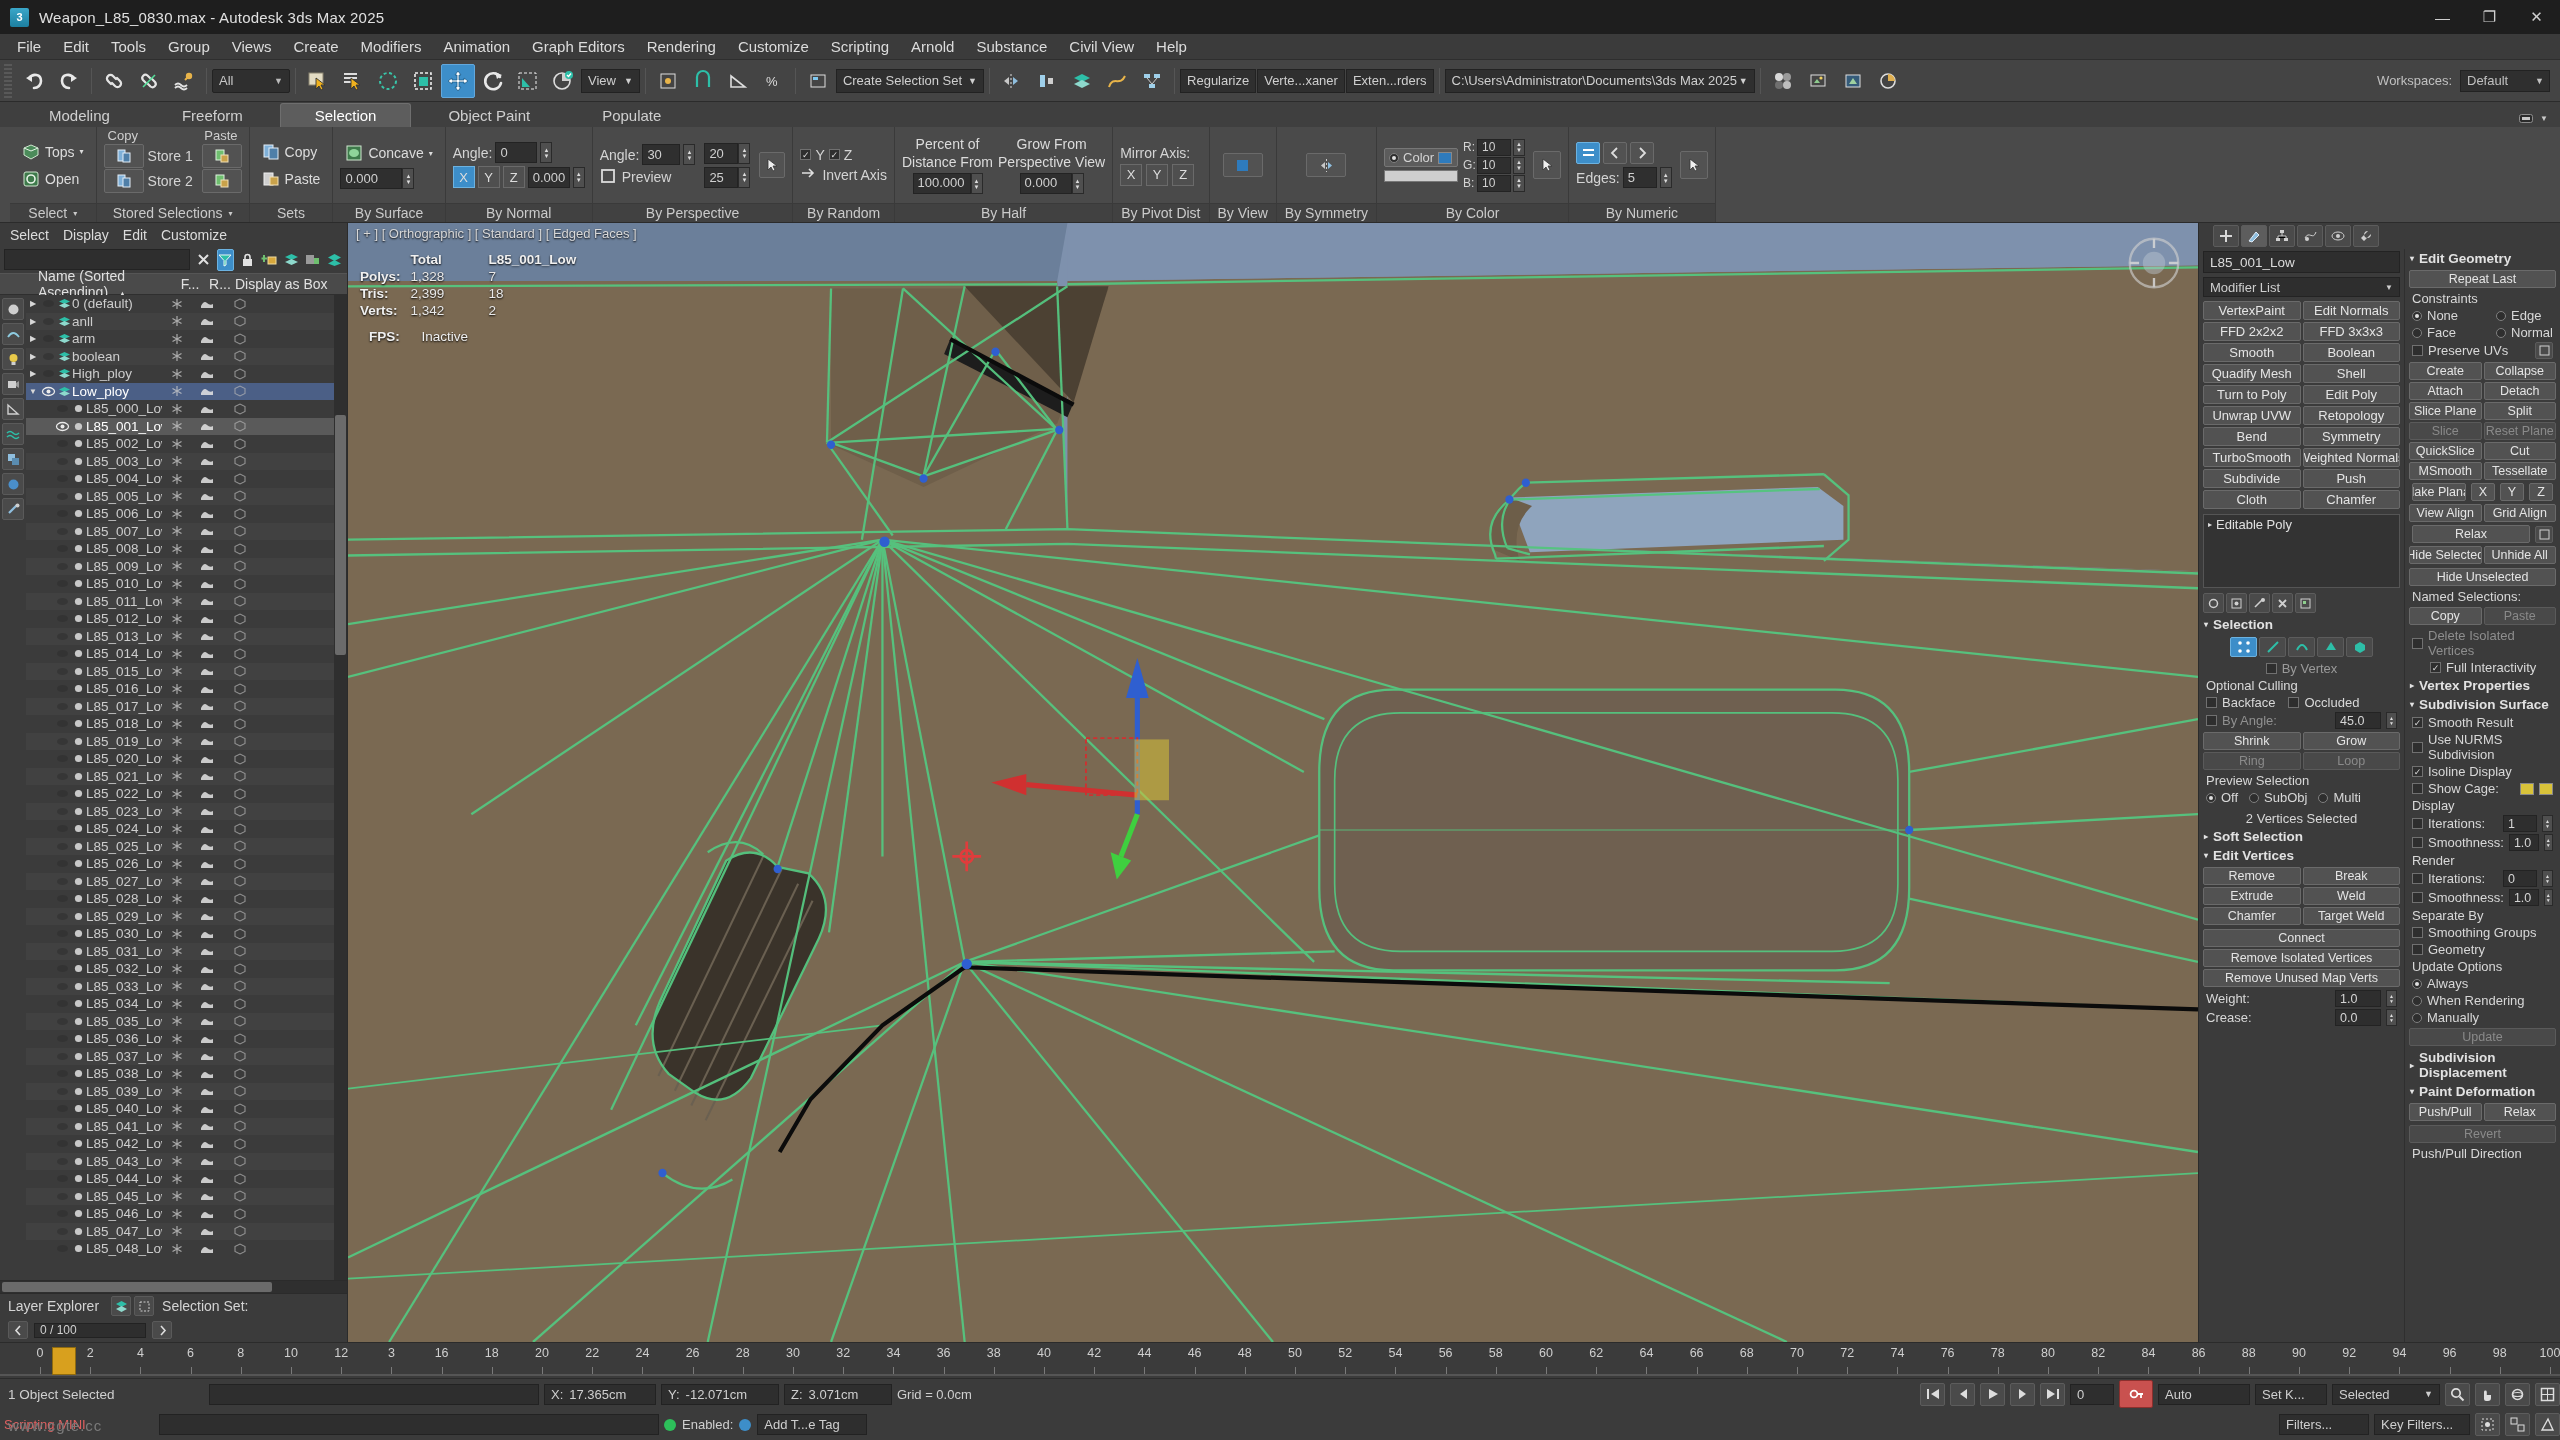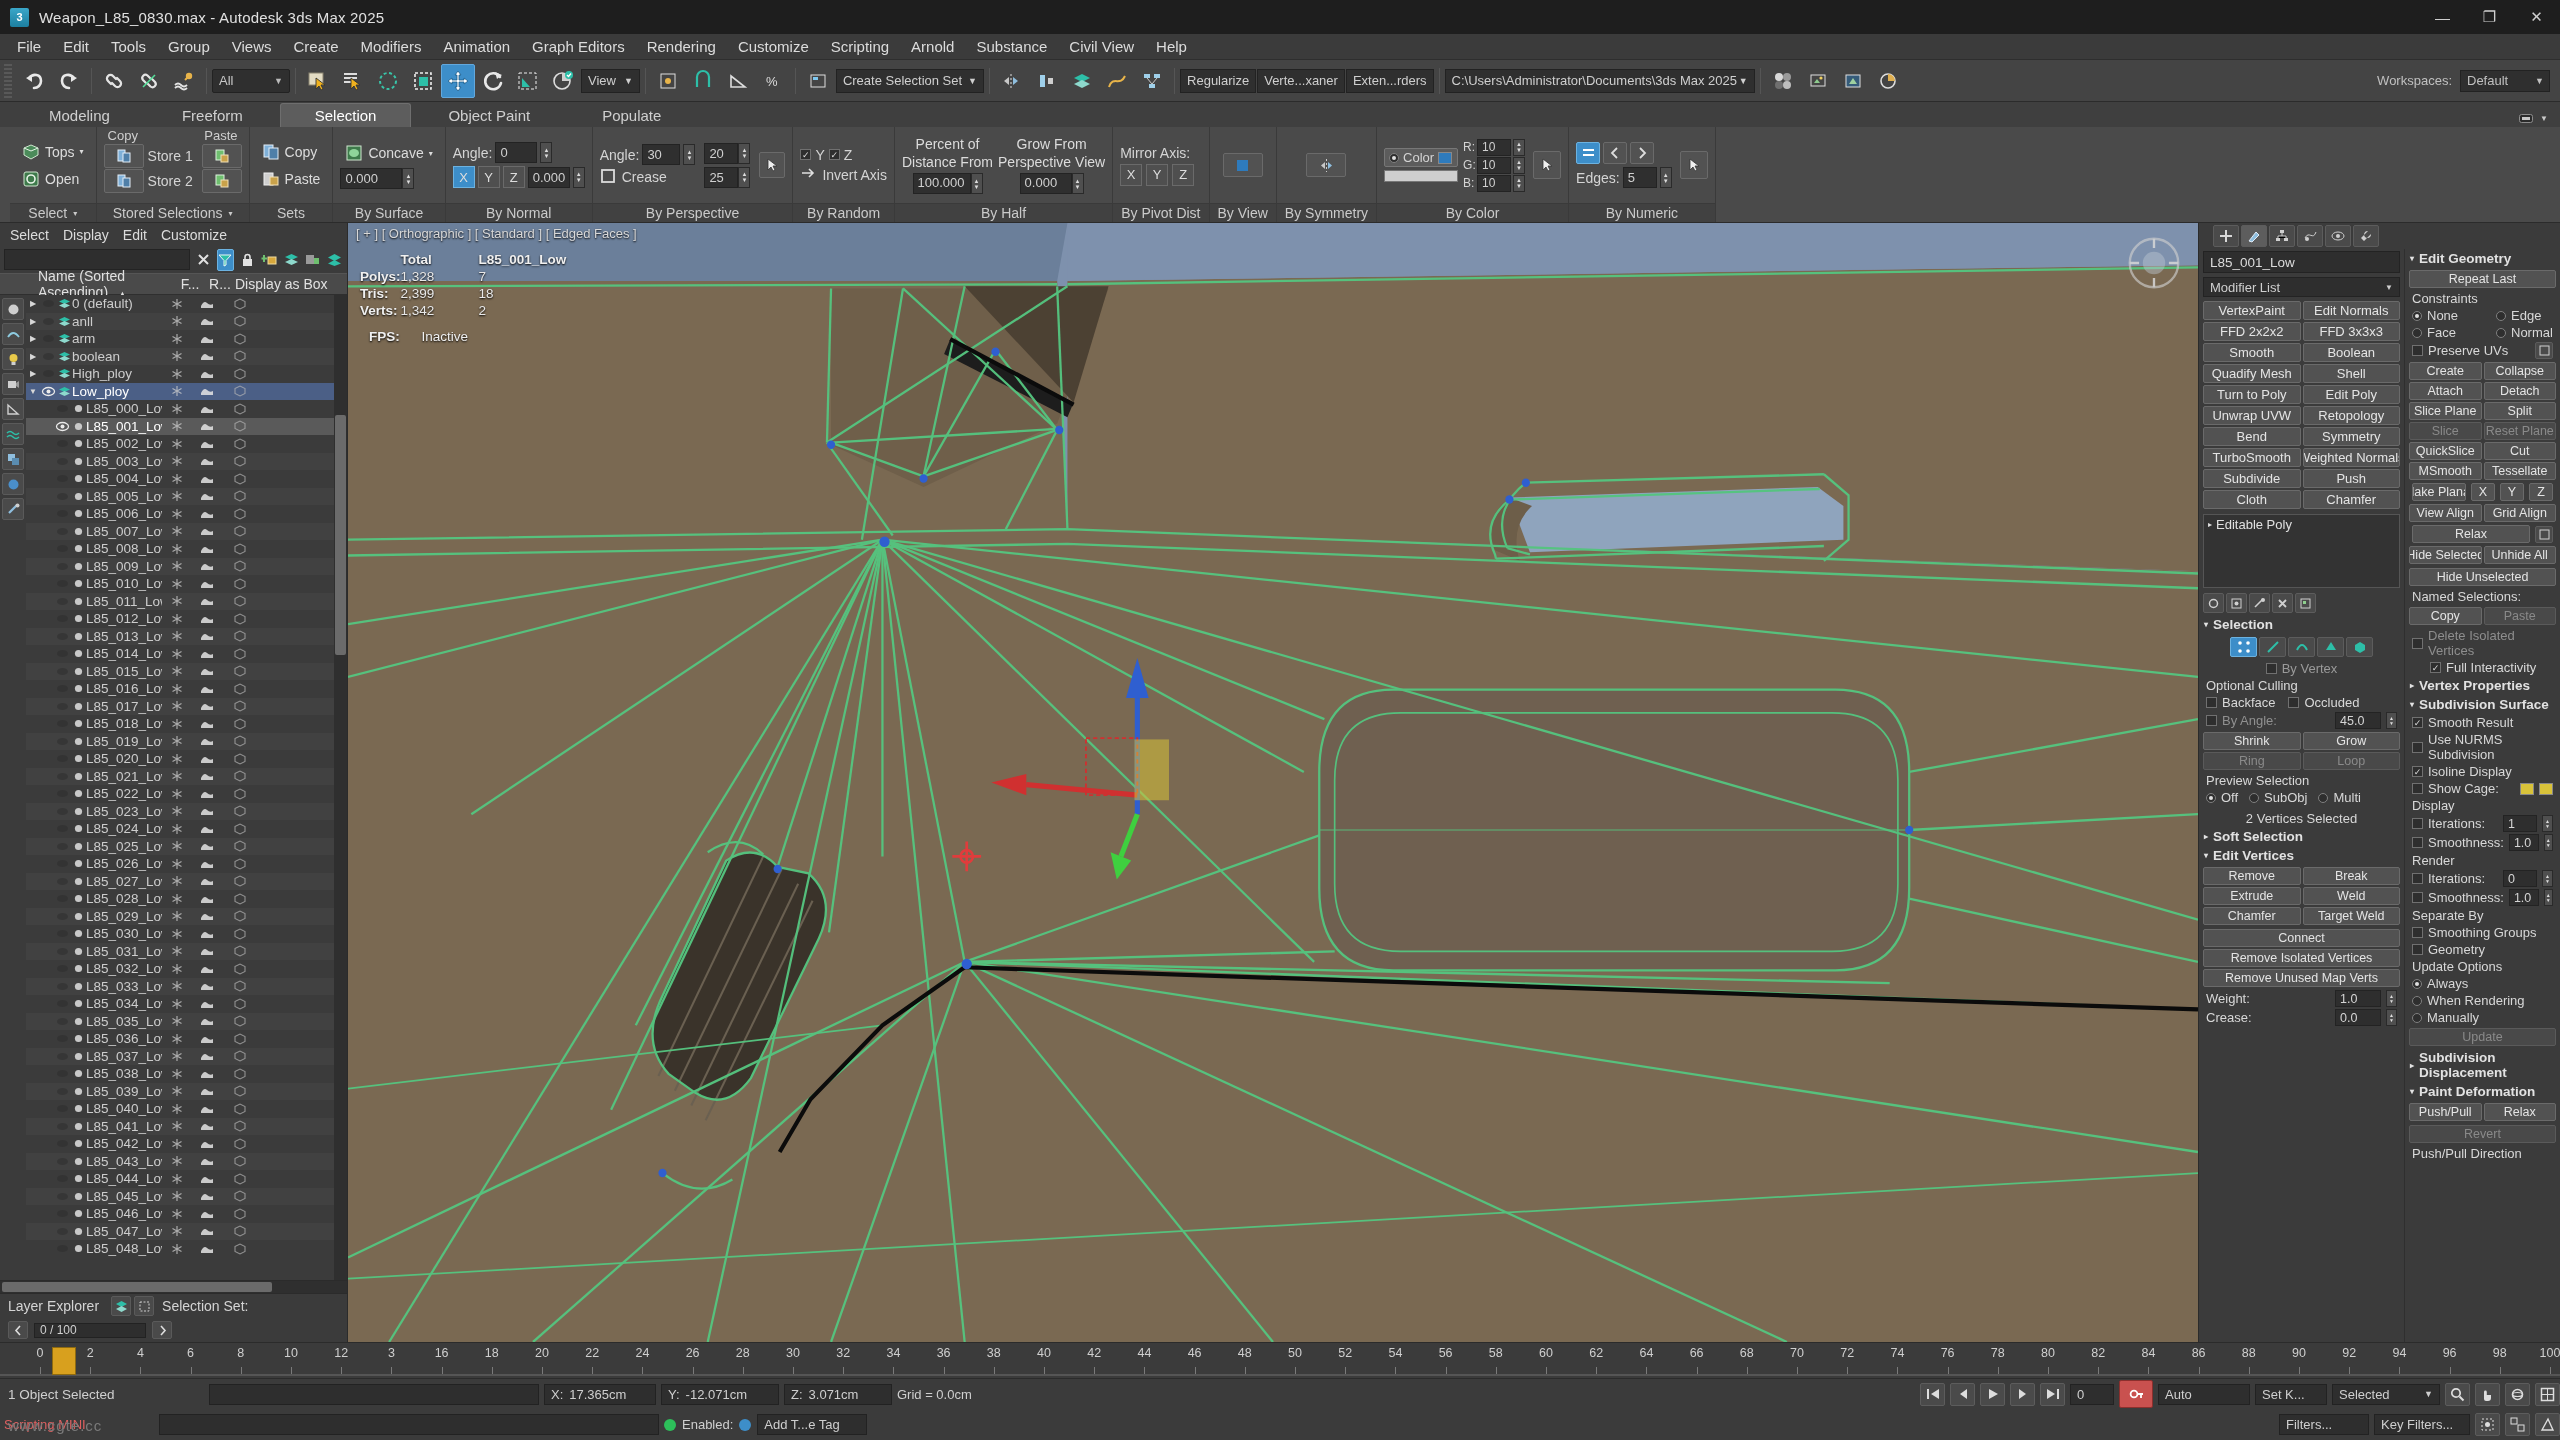--- a/index.html
+++ b/index.html
@@ -99,21 +99,21 @@
   .minibar{ width:112px; height:15px; background:#2e2e2e; border:1px solid #222; position:relative;}
   .minibar i{ position:absolute; left:0; top:0; bottom:0; width:0%; background:#3d8ec9;}
 
   
   .viewportwrap{ flex:1; display:flex; flex-direction:column; min-width:0; position:relative;}
   .viewport{ flex:1; position:relative; overflow:hidden; background:#8a8a7a;}
   .vp-label{ position:absolute; top:3px; left:8px; font-size:13px; color:#d8d8d8; z-index:7; text-shadow:0 1px 2px #000;}
   .vp-stats{ position:absolute; top:28px; left:12px; z-index:7; font-size:13.5px; color:#e8e8e8; text-shadow:0 1px 2px #000; }
   .vp-stats table{ border-collapse:collapse;}
   .vp-stats td{ padding:1px 4px 1px 0; }
-  .vp-stats td.lbl{ color:#f0f0f0; font-weight:bold; padding-right:0;}
+  .vp-stats td.lbl{ color:#f0f0f0; font-weight:bold; padding-right:10px;}
   .vp-stats td.c2{ min-width:78px;}
   .vp-stats td.c3{ min-width:60px;}
   .vp-fps{ margin-top:10px; color:#f0f0f0; font-weight:bold;}
   .vp-fps span{ font-weight:normal; margin-left:9px;}
   .vp-nav{ position:absolute; right:16px; top:12px; width:56px; height:56px; z-index:7; opacity:.85;}
 
   
   .cmdpanel{ width:362px; flex:0 0 362px; background:#3b3b3b; border-left:1px solid #2b2b2b; display:flex; flex-direction:column; overflow:hidden;}
   .cp-tabs{ height:26px; display:flex; align-items:center; gap:2px; padding-left:14px; background:#3b3b3b;}
   .cp-tab{ width:26px; height:22px; background:#4a4a4a; border:1px solid #5c5c5c; border-radius:2px; display:flex; align-items:center; justify-content:center;}
@@ -598,21 +598,21 @@
               <div class="numfield" style="width:38px">30</div>
               <div class="spin">
                   <div>▲</div>
                   <div>▼</div>
                 </div>
             </div>
             <div style="display:flex;align-items:center;gap:4px;">
               <span class="ricon"><svg width="16" height="16" viewBox="0 0 16 16">
                     <rect x="2" y="2" width="12" height="12" fill="none" stroke="#dcdcdc" stroke-width="1.8"></rect>
                   </svg></span>
-              <span style="font-size:14px">Crease</span>
+              <span style="font-size:14px">Preview</span>
             </div>
           </div>
           <div class="rcol" style="margin-left:4px">
             <div style="display:flex;align-items:center;">
               <div class="numfield" style="width:34px">20</div>
               <div class="spin">
                   <div>▲</div>
                   <div>▼</div>
                 </div>
             </div>

